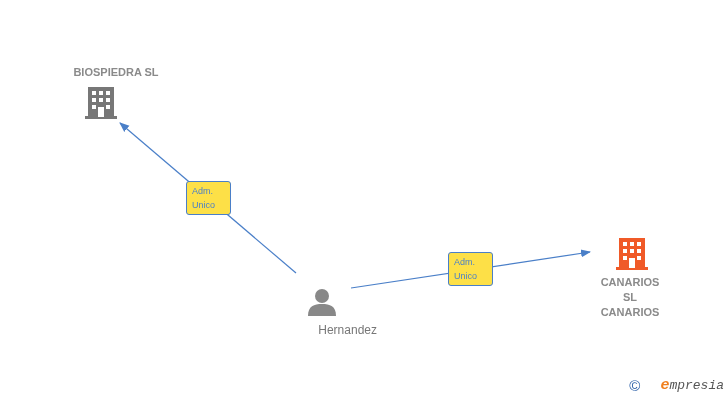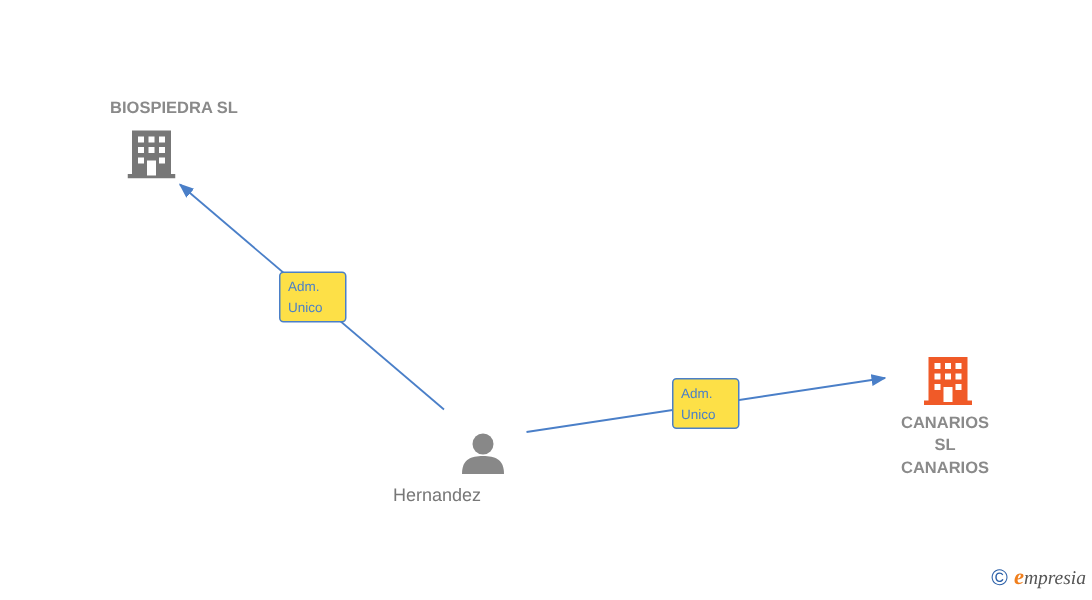--- a/index.html
+++ b/index.html
@@ -1,26 +1,26 @@
 <!DOCTYPE html>
 <html><head>
 <meta charset="utf-8">
 <style>
   html, body { margin:0; padding:0; }
   body { width:728px; height:400px; background:#ffffff; position:relative; overflow:hidden;
          font-family:"Liberation Sans", sans-serif; }
   .edges { position:absolute; left:0; top:0; width:728px; height:400px; }
   .node-label { position:absolute; font-size:11px; font-weight:bold; color:#8a8a8a; text-align:center; line-height:15px; }
-  .person-label { position:absolute; font-size:12px; color:#777; text-align:left; line-height:15px; }
+  .person-label { position:absolute; font-size:12px; color:#777; text-align:right; line-height:15px; }
   .edge-label { position:absolute; border:1px solid #4a7fc8; border-radius:3px; background:#fde047;
                 color:#4a7fc8; font-size:9px; line-height:14px; text-align:left; padding:2px 5px; box-sizing:border-box; }
   .icon { position:absolute; }
   .footer { position:absolute; right:4px; bottom:6px; display:flex; align-items:center; gap:4px; }
   .copy { font-size:15px; color:#2a5fa8; }
-  .brand { font-family:Liberation Serif, serif; font-style:italic; font-size:13px; color:#555; }
+  .brand { font-family:Liberation Mono, monospace; font-style:italic; font-size:13px; color:#555;margin-left:16px; }
   .brand .e { color:#f07f1d; font-weight:bold; font-size:15px; }
 </style>
 </head>
 <body>
 
 <svg class="edges" viewBox="0 0 728 400">
   <defs>
     <marker id="arr" markerWidth="10" markerHeight="10" refX="9" refY="5" orient="auto" markerUnits="userSpaceOnUse">
       <path d="M0,1 L10,5 L0,9 Z" fill="#4a7fc8"></path>
     </marker>

